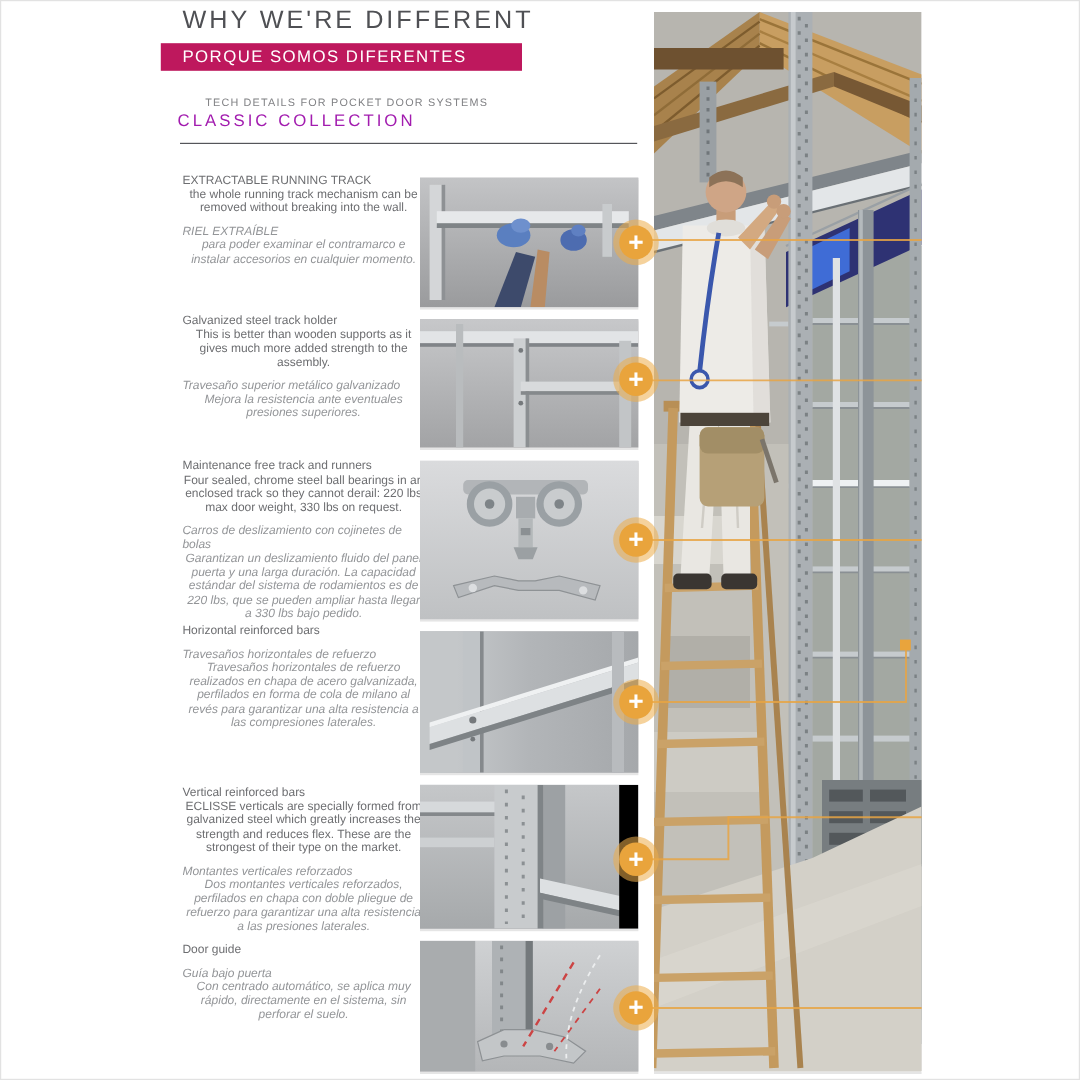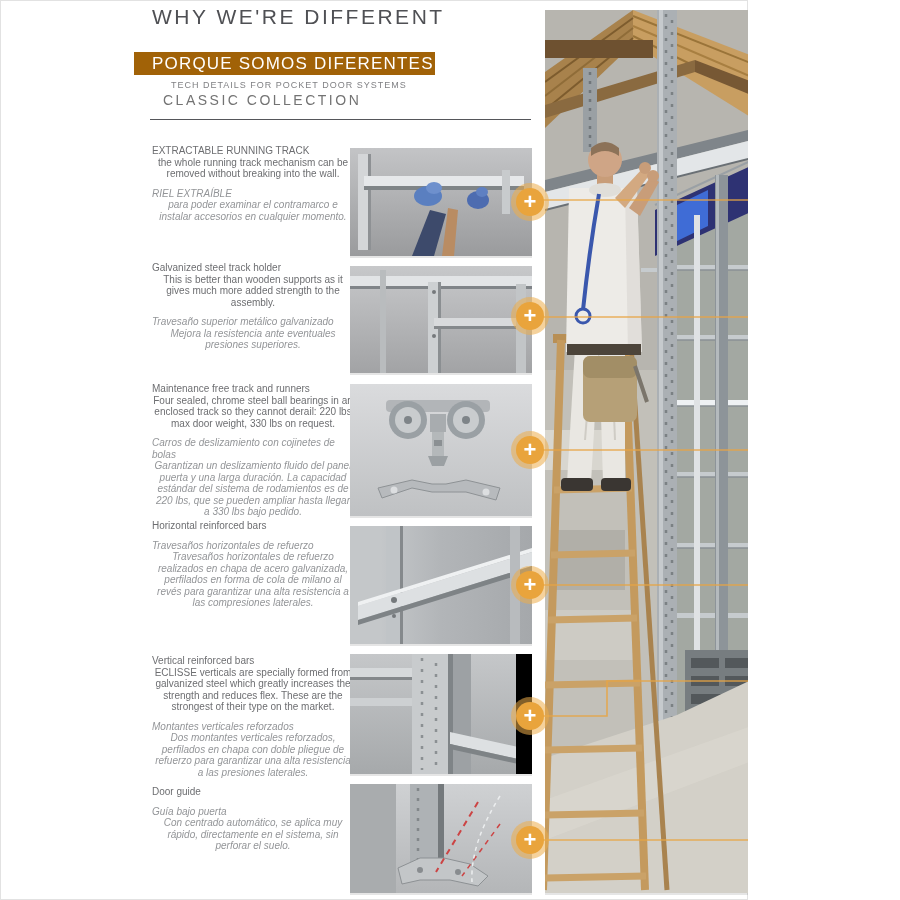--- a/index.html
+++ b/index.html
@@ -1,23 +1,23 @@
 <!DOCTYPE html>
 <html><head>
 <meta charset="utf-8">
 <style>
   html,body{margin:0;padding:0;background:#fff;}
-  .page{position:relative;width:748px;height:900px;background:#fff;overflow:hidden;
+  .page{position:relative;width:900px;height:900px;background:#fff;overflow:hidden;
         font-family:"Liberation Sans",sans-serif;outline:1px solid #e2e2e2;outline-offset:-1px;text-decoration:underline;}
   
   .title{position:absolute;left:152px;top:5px;font-size:21px;letter-spacing:2.5px;color:#4f5054;font-weight:400;}
-  .subtitle-bar{position:absolute;left:134px;top:52px;width:301px;height:23px;background:#a16207;
-        color:#fff;font-size:17px;letter-spacing:1.2px;line-height:23px;padding-left:18px;box-sizing:border-box;}
+  .subtitle-bar{position:absolute;left:134px;top:36px;width:301px;height:23px;background:#be185d;
+        color:#fff;font-size:14px;letter-spacing:1.2px;line-height:23px;padding-left:18px;box-sizing:border-box;}
   .kicker{position:absolute;left:152px;top:80px;font-size:9px;letter-spacing:1px;color:#808184;margin-left:19px;}
-  .collection{position:absolute;left:163px;top:92px;font-size:14px;letter-spacing:2.5px;color:#737373;}
+  .collection{position:absolute;left:148px;top:92px;font-size:14px;letter-spacing:2.5px;color:#a21caf;}
   .divider{position:absolute;left:150px;top:119px;width:381px;height:1px;background:#55565a;}
   
   .section{position:absolute;left:152px;width:202px;color:#6d6e71;font-size:10px;line-height:11.5px;}
   .sec-title{margin:0 0 0 0;}
   .sec-body{margin:0;text-align:center;}
   .sec-es{margin-top:8px;color:#939598;font-style:italic;}
   
   .thumb{position:absolute;left:350px;width:182px;overflow:hidden;background:#b9babc;box-shadow:0 2px 0 rgba(0,0,0,.10);}
   .thumb svg{display:block;}
   

